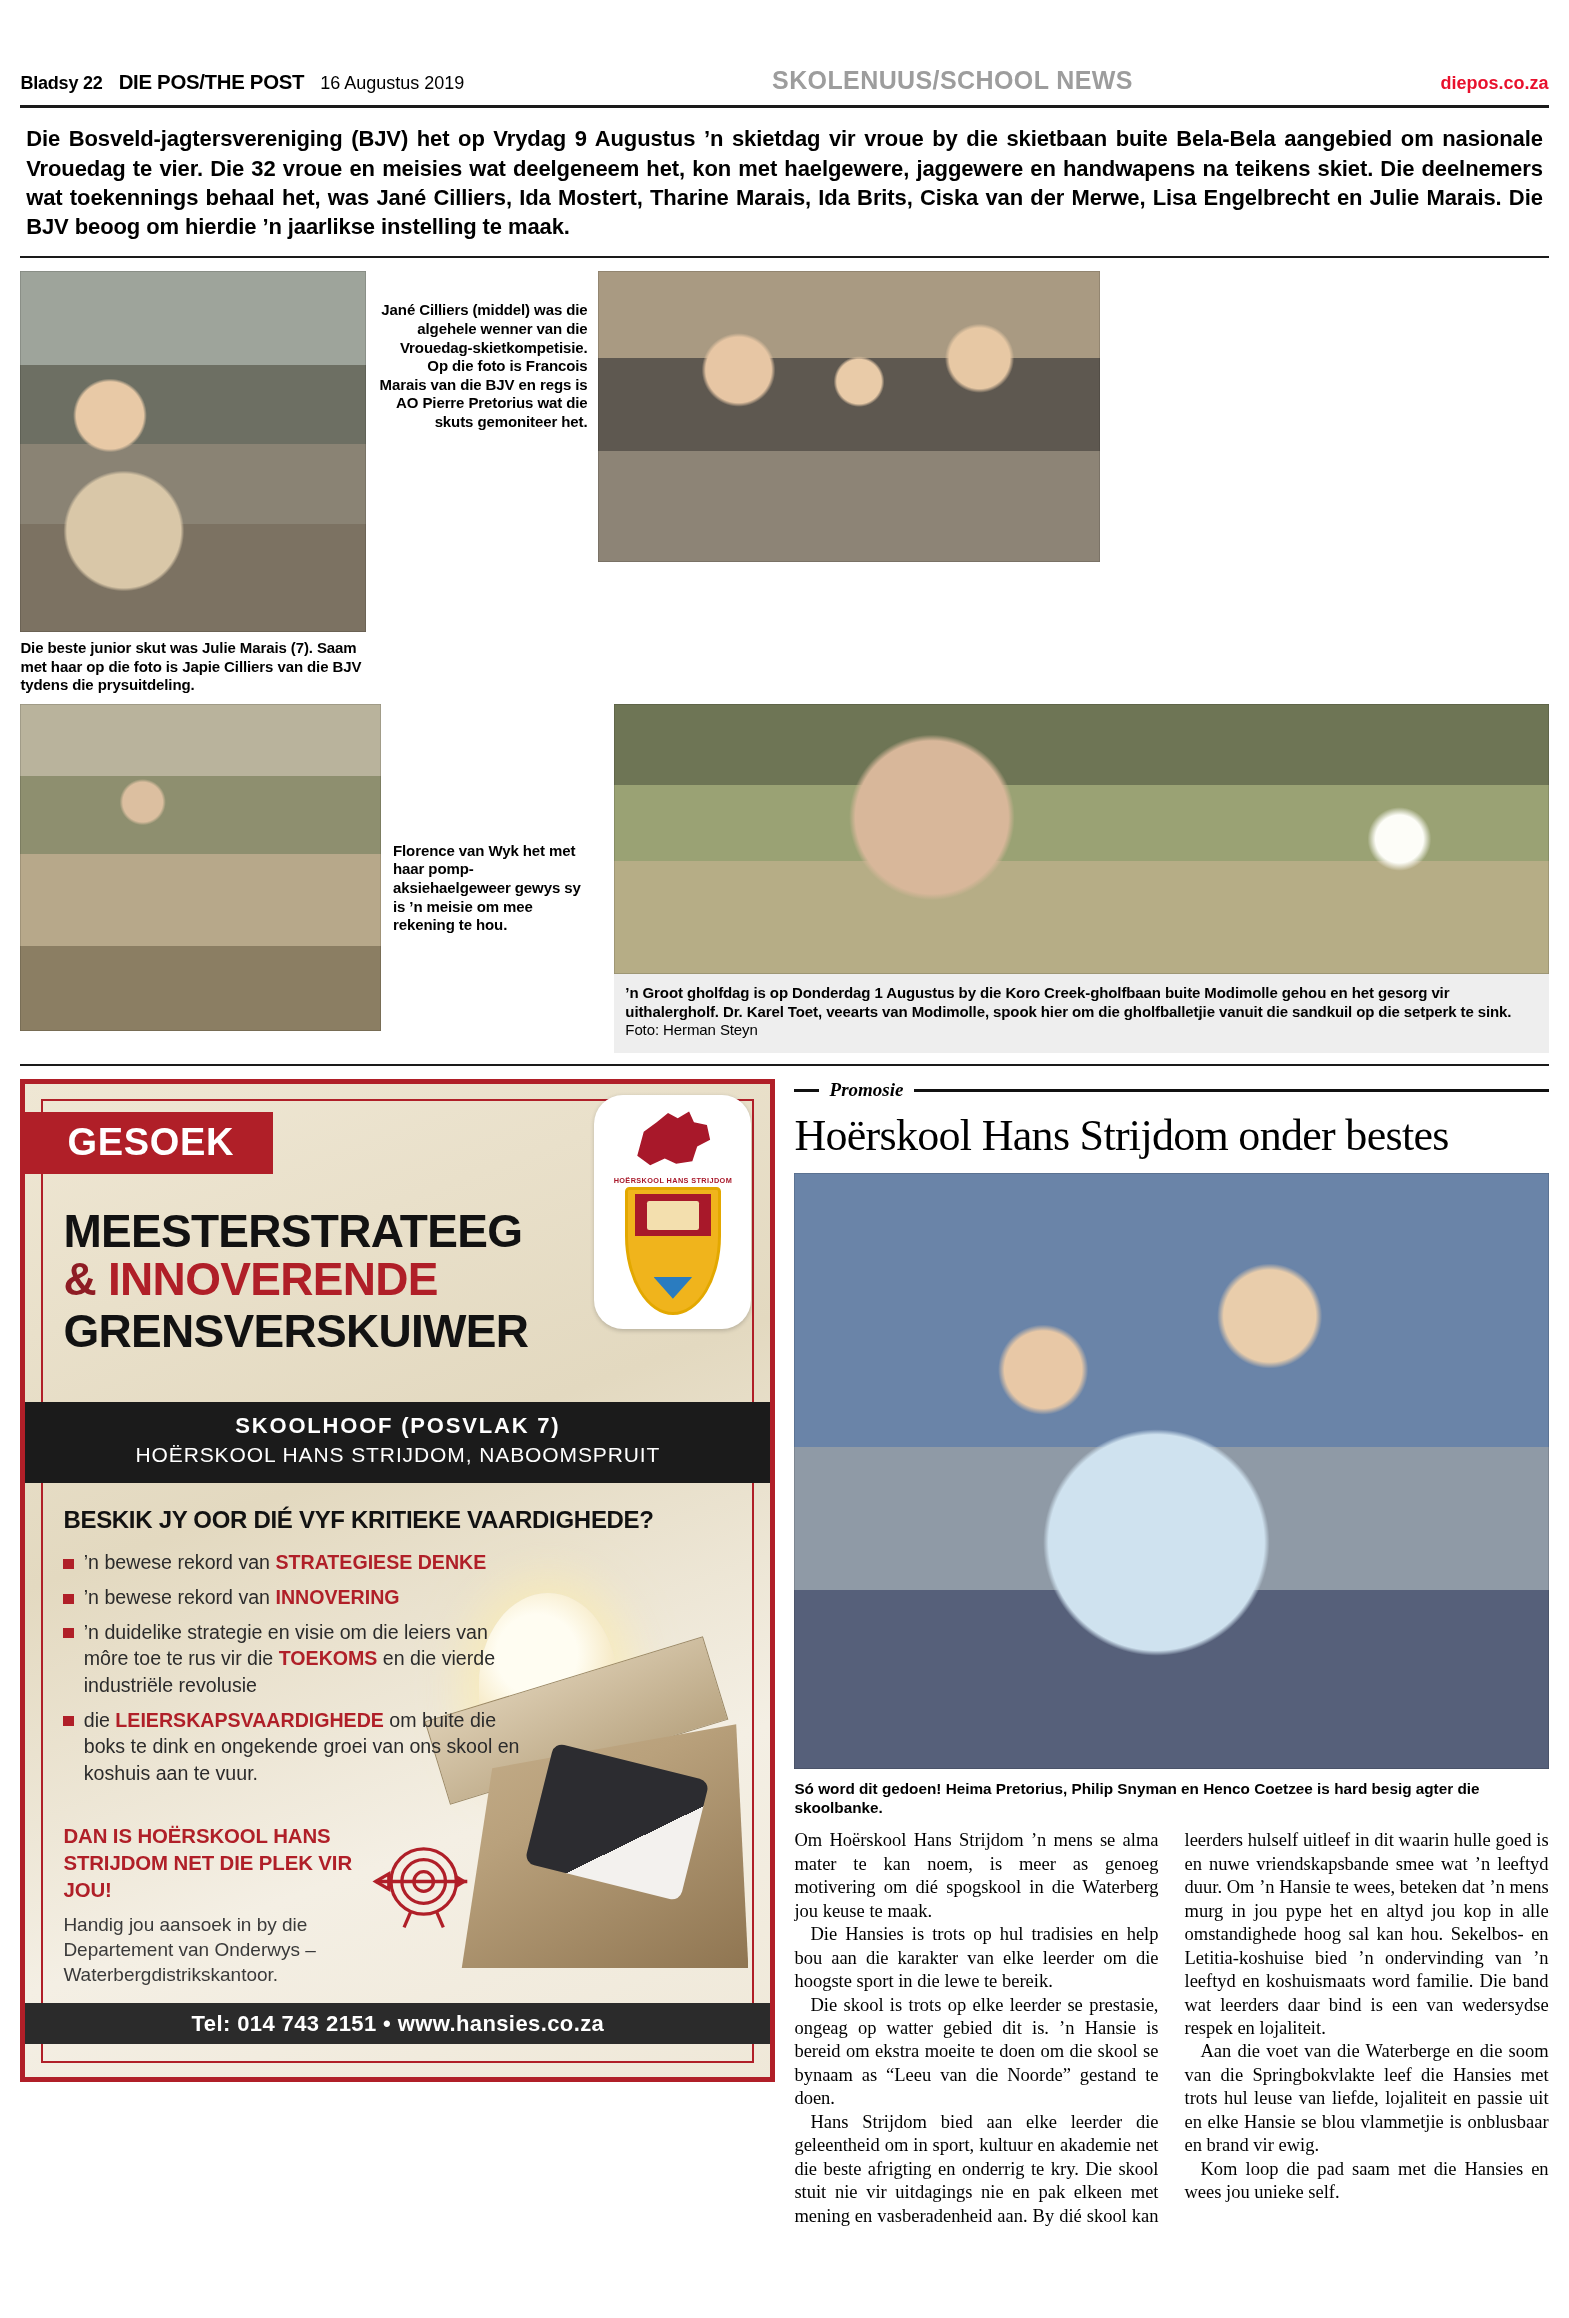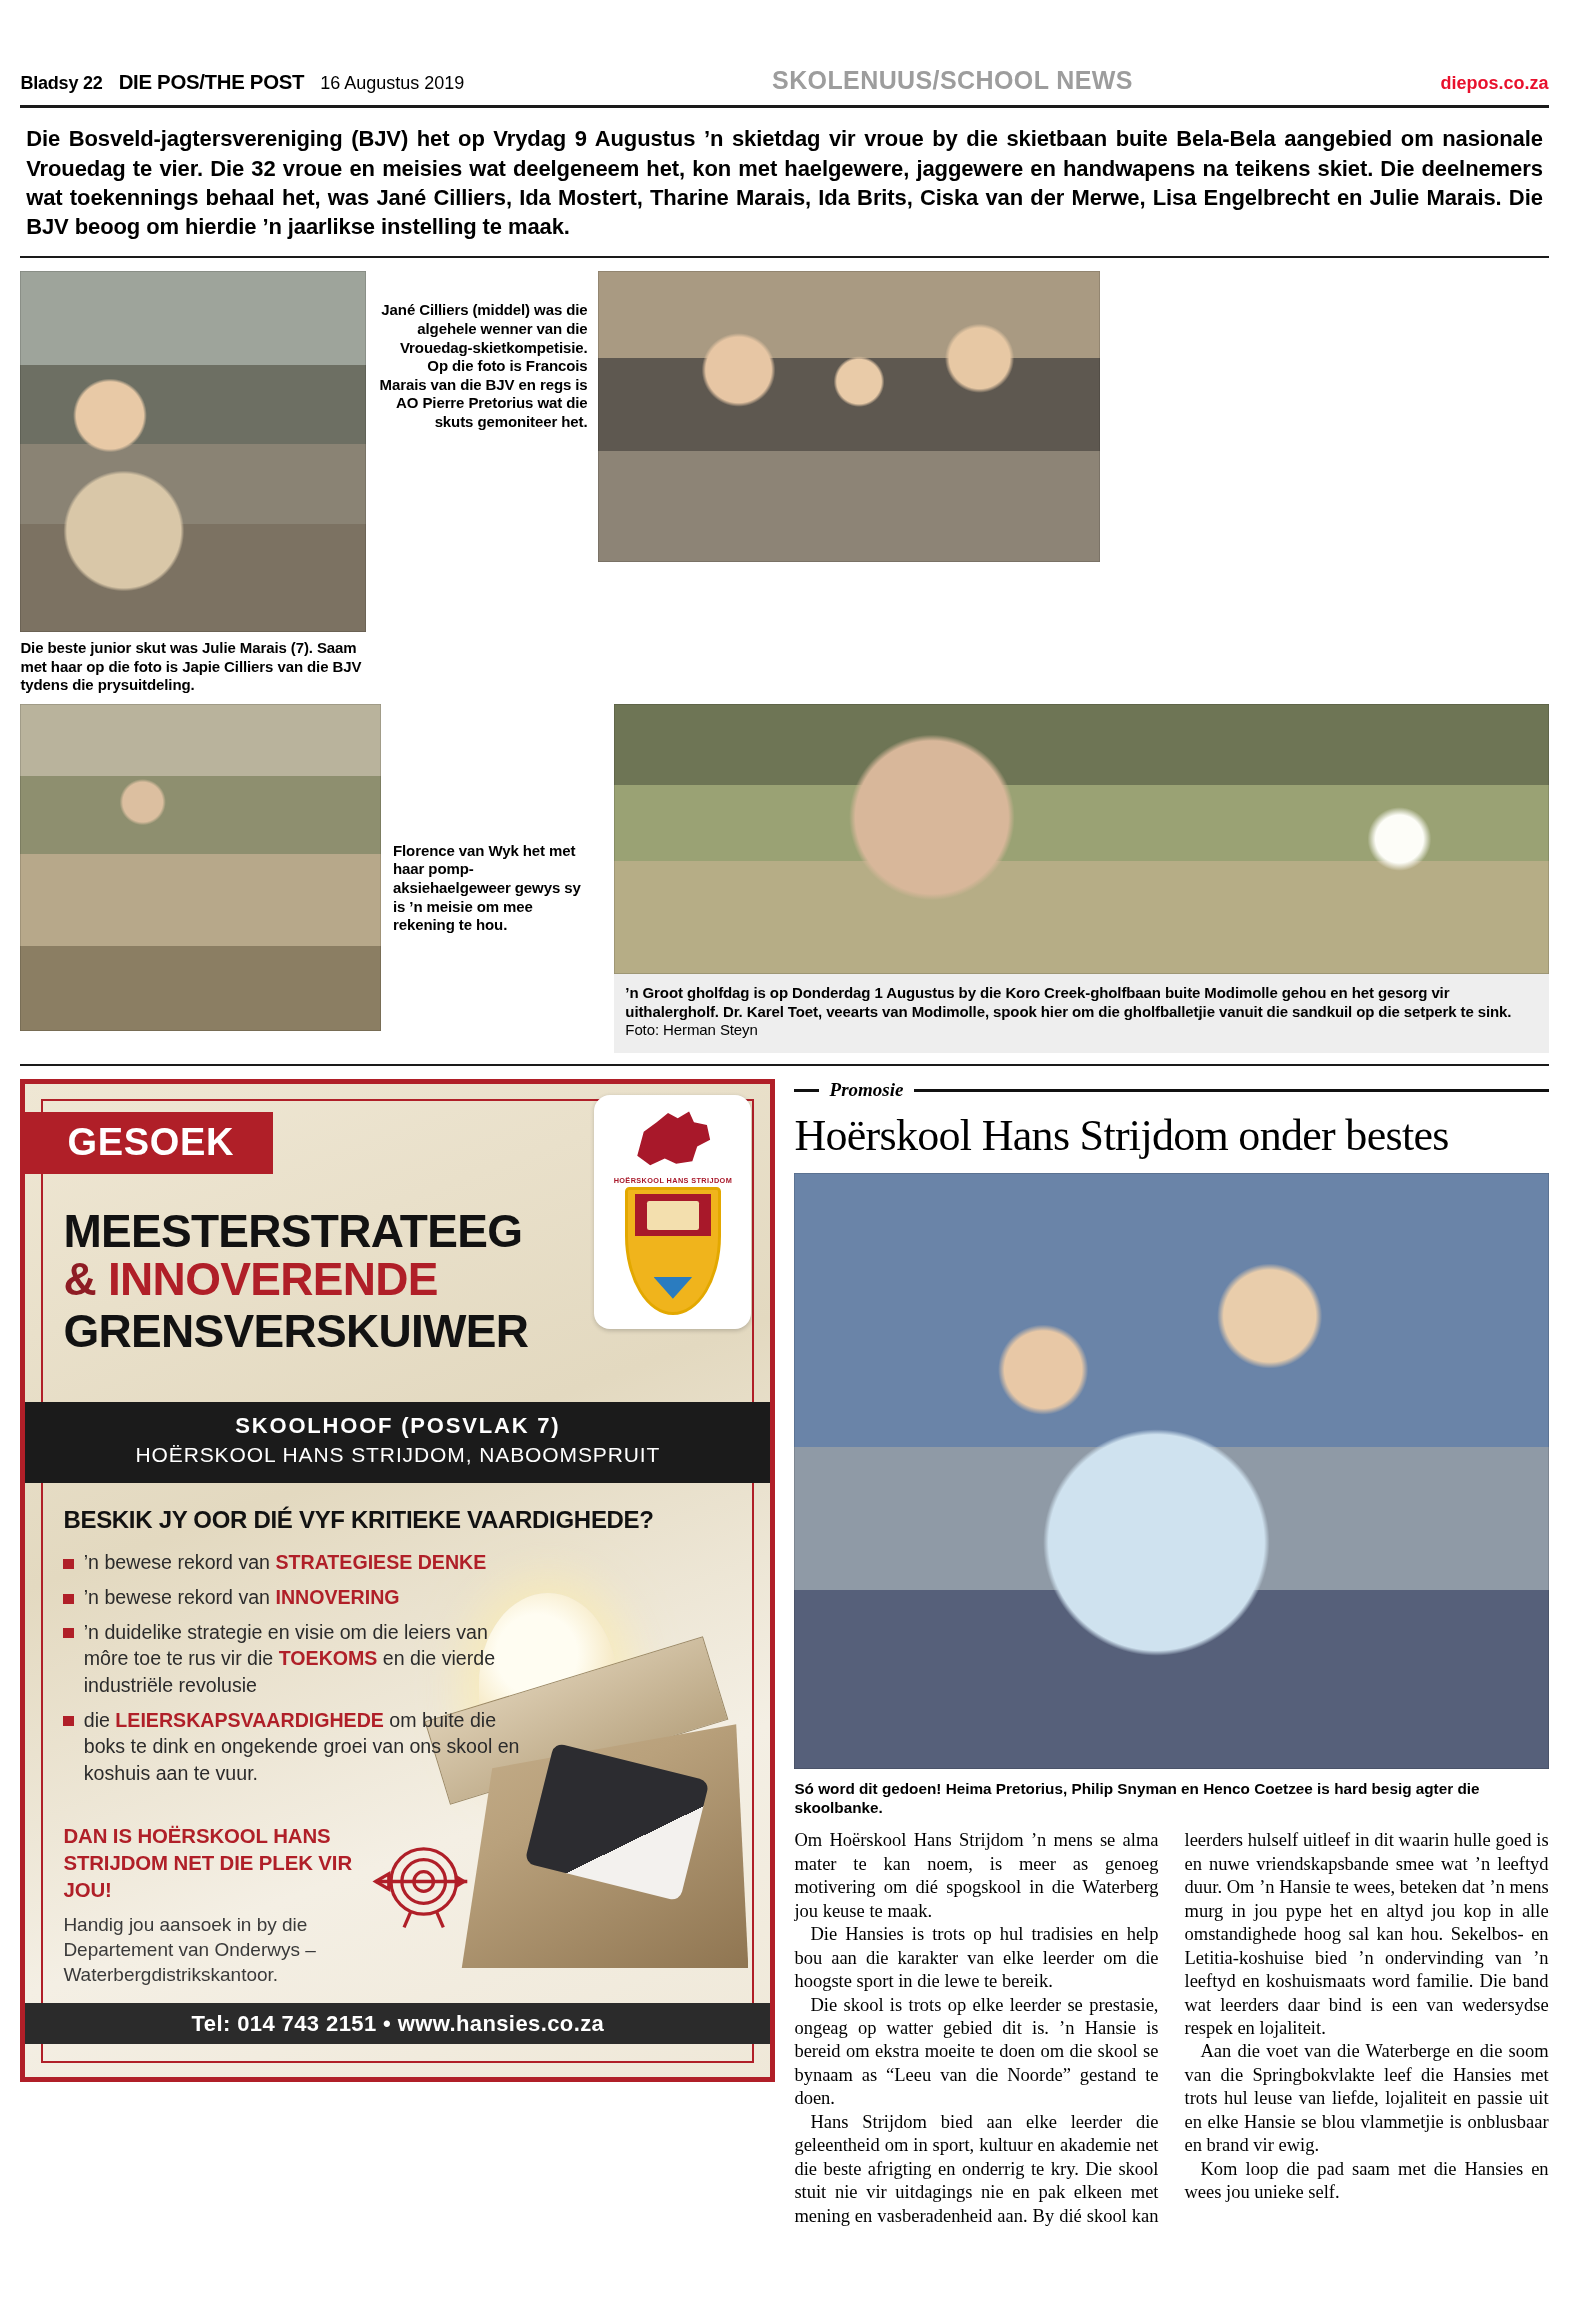--- a/index.html
+++ b/index.html
@@ -104,21 +104,21 @@
     text-align: right;
   }
   .ad-head { position: absolute; left: 38px; top: 124px; width: 538px; }
   .ad-h1 { font-size: 46px; font-weight: bold; letter-spacing:-0.7px; line-height: 1.0; color:#121212; }
   .ad-h2 { font-size: 46px; font-weight: bold; letter-spacing:-0.7px; line-height: 1.12; color:#b01f28; }
   .ad-h2 .amp { color: #8e1c24; }
   .ad-h3 { font-size: 46px; font-weight: bold; letter-spacing:-0.7px; line-height: 1.12; color:#121212; }
 
   .ad-crest {
     position:absolute; right: 19px; top: 10.2px; width: 157px; height: 234px;
-    background:#fff; border-radius: 16px;
+    background:#fff; border-radius: 29px;
     box-shadow: 0 1.5px 4.4px rgba(0,0,0,.18);
   }
   .crest-lion{
     position:absolute; left:50%; top:10.2px; transform:translateX(-50%);
     width:81px; height:67px;
     background:#a8182a;
     clip-path: polygon(6% 76%,14% 40%,30% 26%,44% 12%,56% 20%,70% 10%,76% 26%,92% 30%,96% 52%,80% 62%,74% 84%,54% 88%,40% 80%,22% 90%);
   }
   .crest-name{
     position:absolute; left:0; right:0; top:81px; text-align:center;

